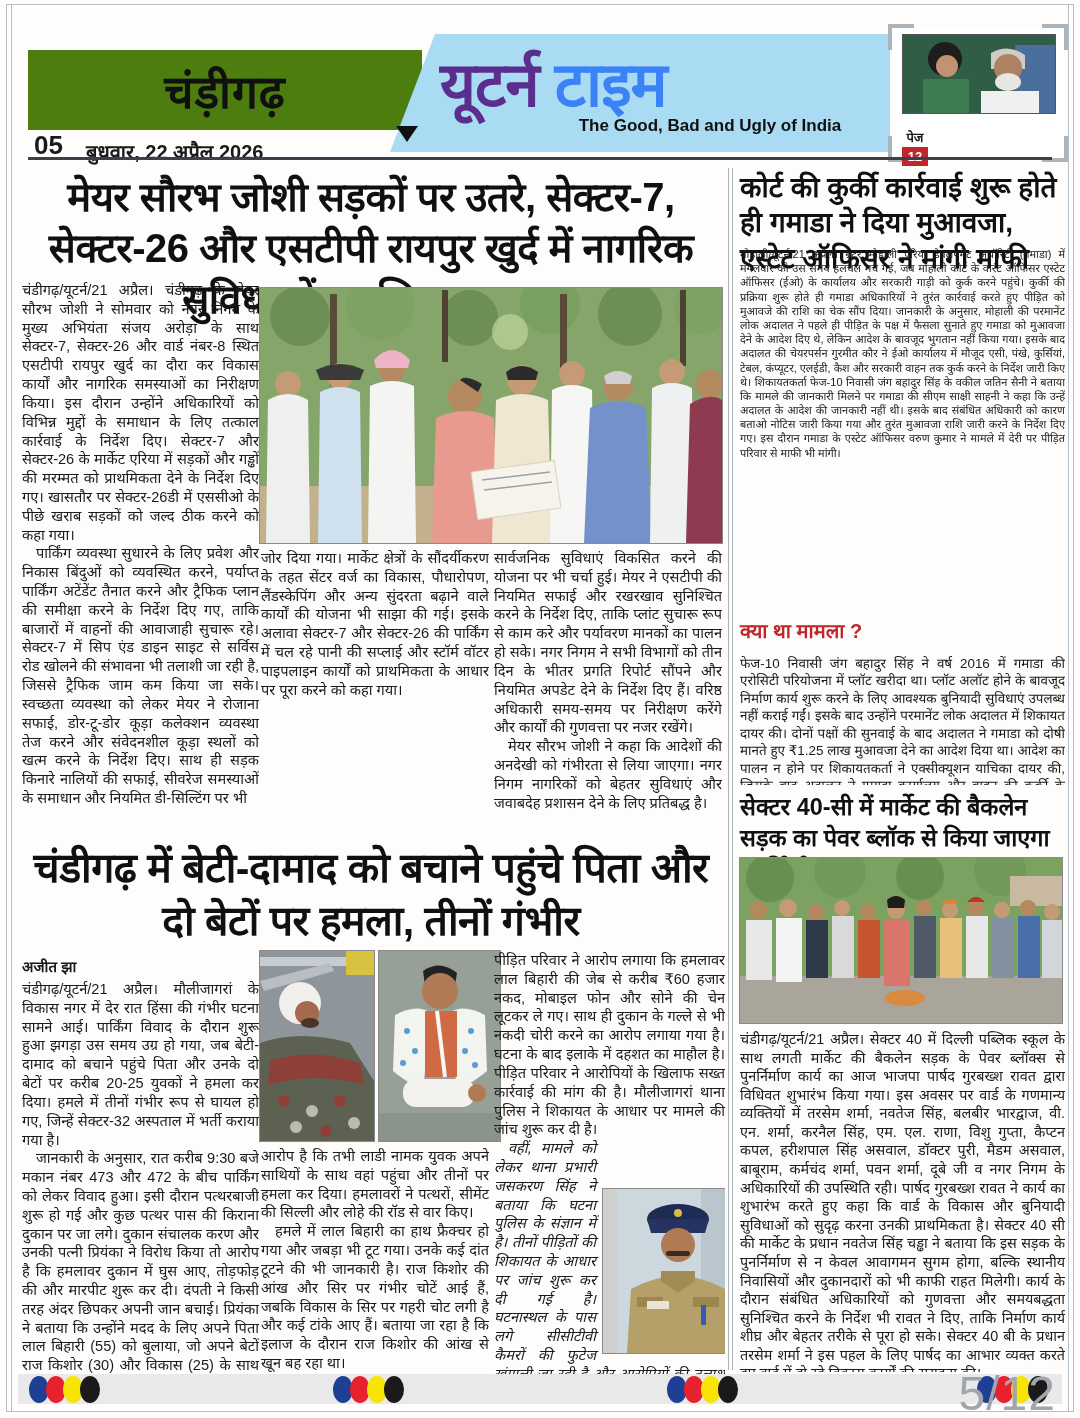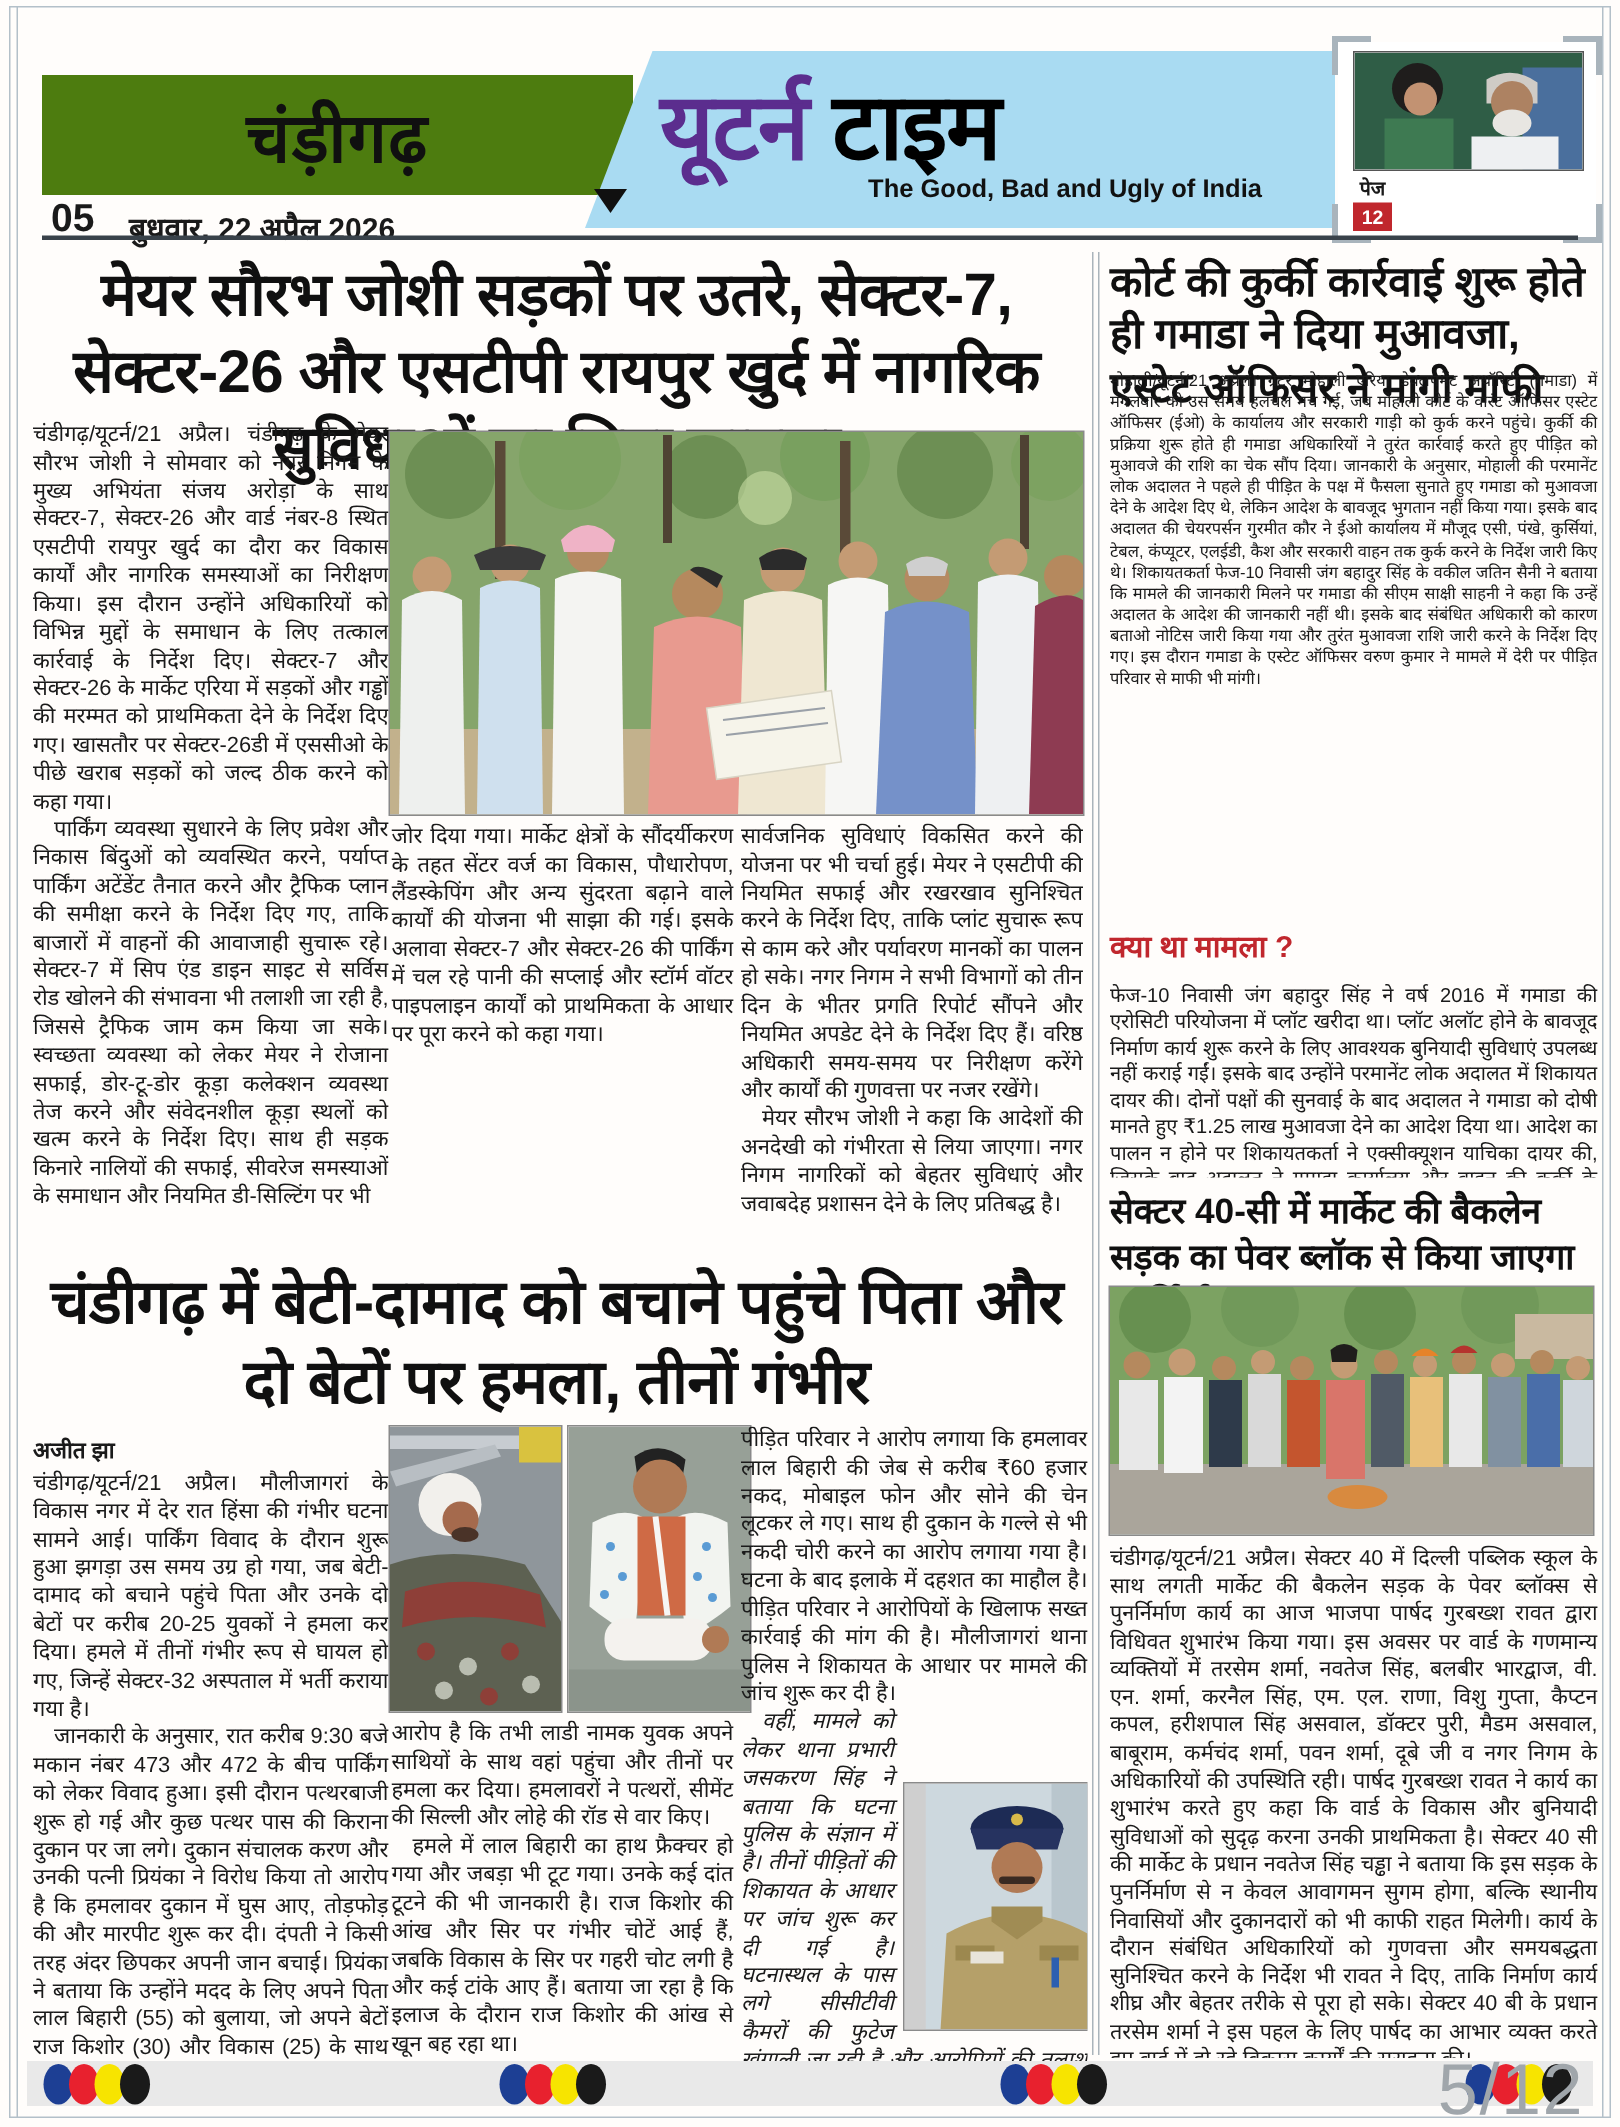--- a/index.html
+++ b/index.html
@@ -12,35 +12,35 @@
   .section-band{left:28px;top:50px;width:394px;height:80px;background:#4d7c0f;
     display:flex;align-items:center;justify-content:center;}
   .section-band span{font-size:46px;font-weight:800;letter-spacing:1px;color:#101010;}
   .pageno{left:34px;top:130px;font-size:26px;font-weight:800;}
   .dateline{left:86px;top:138px;font-size:20px;font-weight:700;}
   .header-rule{left:28px;top:157px;width:1024px;height:3px;background:#39424a;}
   .mast-band{left:390px;top:34px;width:500px;height:118px;background:#a9dbf2;
     clip-path:polygon(9% 0,100% 0,100% 100%,0 100%);}
   .mast-title{left:440px;top:40px;width:420px;font-size:62px;font-weight:900;letter-spacing:-1px;white-space:nowrap;}
   .mast-title .p1{color:#5b2d8e;}
-  .mast-title .p2{color:#000000;}
+  .mast-title .p2{color:#3b82f6;}
   .mast-tagline{left:560px;top:116px;width:300px;font-size:17px;font-weight:800;color:#111;text-align:center;}
   .mast-tri{left:396px;top:126px;width:0;height:0;border-left:11px solid transparent;
     border-right:11px solid transparent;border-top:16px solid #101010;}
   
   .promo{left:892px;top:28px;width:172px;height:130px;background:#fff;}
   .corner{position:absolute;width:22px;height:22px;border:0 solid #a9b4bc;}
   .c-tl{left:-4px;top:-4px;border-left-width:4px;border-top-width:4px;}
   .c-tr{right:-4px;top:-4px;border-right-width:4px;border-top-width:4px;}
   .c-bl{left:-4px;bottom:-4px;border-left-width:4px;border-bottom-width:4px;}
   .c-br{right:-4px;bottom:-4px;border-right-width:4px;border-bottom-width:4px;}
   .promo-photo{position:absolute;left:10px;top:6px;width:152px;height:78px;border:1px solid #555;overflow:hidden;}
   .promo-meta{position:absolute;left:10px;top:88px;width:152px;display:flex;gap:6px;}
   .promo-pg{display:flex;flex-direction:column;align-items:center;}
-  .promo-pg .lbl{font-size:13px;font-weight:800;}
+  .promo-pg .lbl{font-size:13px;font-weight:800;margin-top:12px;}
   .promo-pg .num{margin-top:1px;background:#c0272d;color:#fff;font-size:13px;font-weight:800;
      width:26px;height:19px;display:flex;align-items:center;justify-content:center;}
   .promo-txt{font-size:13.5px;font-weight:800;line-height:1.35;color:#222;}
   
   .hl{font-weight:800;color:#101010;text-align:center;}
   .hl1{left:20px;top:172px;width:702px;font-size:40px;line-height:1.27;letter-spacing:-0.5px;}
   .hl2{left:20px;top:842px;width:702px;font-size:41px;line-height:1.3;letter-spacing:-0.5px;}
   .rhl{font-weight:800;color:#101010;text-align:left;}
   .rhl-a{left:740px;top:170px;width:325px;font-size:28px;line-height:1.26;}
   .rhl-b{left:740px;top:792px;width:325px;font-size:23.5px;line-height:1.32;}

